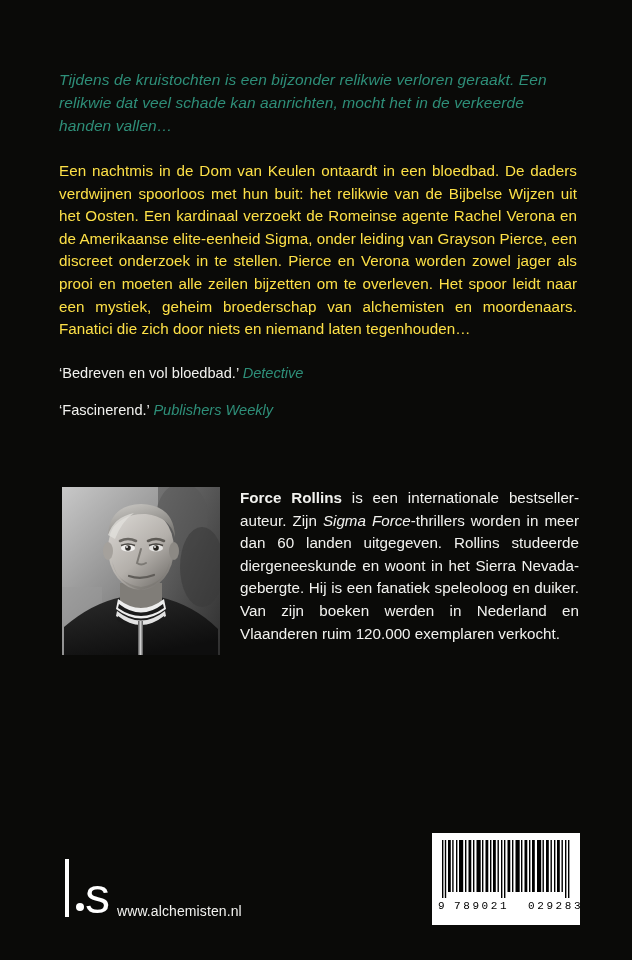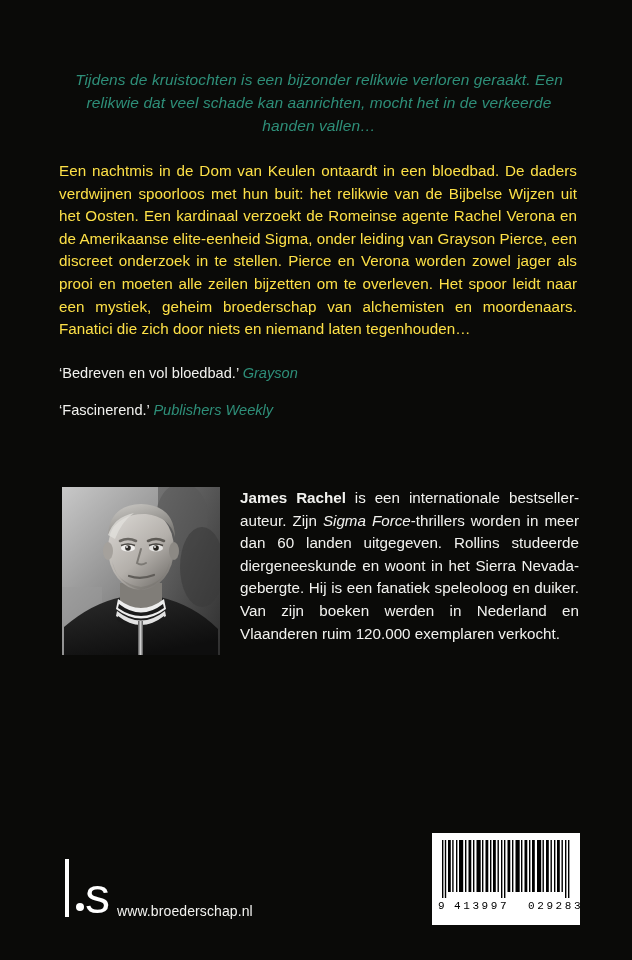--- a/index.html
+++ b/index.html
@@ -21,21 +21,20 @@
   .intro {
     position: absolute;
     left: 59px;
     top: 68px;
     width: 520px;
     color: #2e8f79;
     font-style: italic;
     font-size: 15.5px;
     line-height: 23px;
     letter-spacing: 0.1px;
-    text-align: center;
   }
 
   
   .synopsis {
     position: absolute;
     left: 59px;
     top: 160px;
     width: 518px;
     color: #fde047;
     font-size: 15.2px;
@@ -193,21 +192,21 @@
 </head>
 <body>
 
 <div class="cover">
 
   <div class="intro">Tijdens de kruistochten is een bijzonder relikwie verloren geraakt. Een relikwie dat veel schade kan aanrichten, mocht het in de verkeerde handen vallen…</div>
 
   <div class="synopsis">Een nachtmis in de Dom van Keulen ontaardt in een bloedbad. De daders verdwijnen spoorloos met hun buit: het relikwie van de Bijbelse Wijzen uit het Oosten. Een kardinaal verzoekt de Romeinse agente Rachel Verona en de Amerikaanse elite-eenheid Sigma, onder leiding van Grayson Pierce, een discreet onderzoek in te stellen. Pierce en Verona worden zowel jager als prooi en moeten alle zeilen bijzetten om te overleven. Het spoor leidt naar een mystiek, geheim broederschap van alchemisten en moordenaars. Fanatici die zich door niets en niemand laten tegenhouden…</div>
 
   <div class="quotes">
-    <div class="quote"><span>‘Bedreven en vol bloedbad.’</span> <span class="src">Grayson</span></div>
+    <div class="quote"><span>‘Bedreven en vol bloedbad.’</span> <span class="src">Detective</span></div>
     <div class="quote"><span>‘Fascinerend.’</span> <span class="src">Publishers Weekly</span></div>
   </div>
 
   <div class="photo">
     <svg width="158" height="168" viewBox="0 0 158 168" xmlns="http://www.w3.org/2000/svg">
       <defs>
         <linearGradient id="bgWall" x1="0" y1="0" x2="1" y2="1">
           <stop offset="0%" stop-color="#c8c8c8"></stop>
           <stop offset="45%" stop-color="#8f8f8f"></stop>
           <stop offset="100%" stop-color="#4a4a4a"></stop>
@@ -270,29 +269,29 @@
 
       <path d="M79 62 L75 76 Q79 79 84 76" stroke="#7c7974" stroke-width="2" fill="none" stroke-linecap="round"></path>
 
       <path d="M67 89 Q79 93 92 88" stroke="#5f5c58" stroke-width="2.2" fill="none" stroke-linecap="round"></path>
 
       <path d="M50 74 Q56 98 79 103 Q102 98 108 74 Q104 96 79 100 Q54 96 50 74 Z" fill="#6f6c67" opacity="0.35"></path>
     </svg>
   </div>
 
   <div class="bio">
-    <b>James Rachel</b><span> is een internationale bestseller-auteur. Zijn </span><i>Sigma Force</i><span>-thrillers worden in meer dan 60 landen uitgegeven. Rollins studeerde diergeneeskunde en woont in het Sierra Nevada-gebergte. Hij is een fanatiek speleoloog en duiker. Van zijn boeken werden in Nederland en Vlaanderen ruim 120.000 exemplaren verkocht.</span>
+    <b>Force Rollins</b><span> is een internationale bestseller-auteur. Zijn </span><i>Sigma Force</i><span>-thrillers worden in meer dan 60 landen uitgegeven. Rollins studeerde diergeneeskunde en woont in het Sierra Nevada-gebergte. Hij is een fanatiek speleoloog en duiker. Van zijn boeken werden in Nederland en Vlaanderen ruim 120.000 exemplaren verkocht.</span>
   </div>
 
   <div class="logo">
     <div class="logo-stem"></div>
     <div class="logo-dot"></div>
     <div class="logo-s">s</div>
   </div>
-  <div class="url">www.broederschap.nl</div>
+  <div class="url">www.alchemisten.nl</div>
 
   <div class="barcode-box">
     <svg class="barcode-bars" viewBox="0 0 128 58" preserveAspectRatio="none">
       <rect x="0" y="0" width="1.4" height="58" fill="#000"></rect>
       <rect x="2.8" y="0" width="1.4" height="58" fill="#000"></rect>
       <rect x="6" y="0" width="2.8" height="52" fill="#000"></rect>
       <rect x="10.2" y="0" width="1.4" height="52" fill="#000"></rect>
       <rect x="14" y="0" width="1.4" height="52" fill="#000"></rect>
       <rect x="17" y="0" width="4.2" height="52" fill="#000"></rect>
       <rect x="23" y="0" width="1.4" height="52" fill="#000"></rect>
@@ -318,18 +317,18 @@
       <rect x="104" y="0" width="2.8" height="52" fill="#000"></rect>
       <rect x="108.5" y="0" width="1.4" height="52" fill="#000"></rect>
       <rect x="112" y="0" width="1.4" height="52" fill="#000"></rect>
       <rect x="115" y="0" width="2.8" height="52" fill="#000"></rect>
       <rect x="119.5" y="0" width="1.4" height="52" fill="#000"></rect>
       <rect x="123" y="0" width="1.4" height="58" fill="#000"></rect>
       <rect x="126" y="0" width="1.4" height="58" fill="#000"></rect>
     </svg>
     <div class="barcode-digits">
       <span class="bc-d-lead">9</span>
-      <span class="bc-d-left">413997</span>
+      <span class="bc-d-left">789021</span>
       <span class="bc-d-right">029283</span>
     </div>
   </div>
 
 </div>
 
 </body></html>

